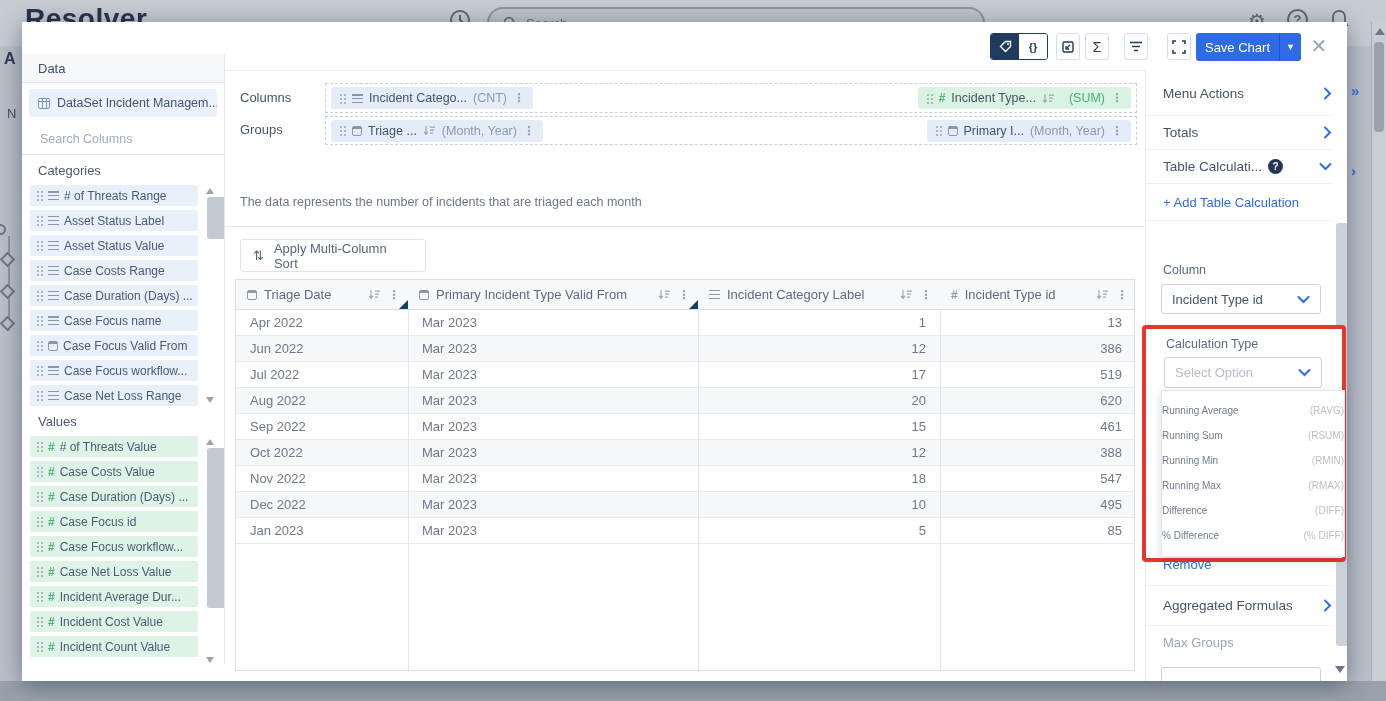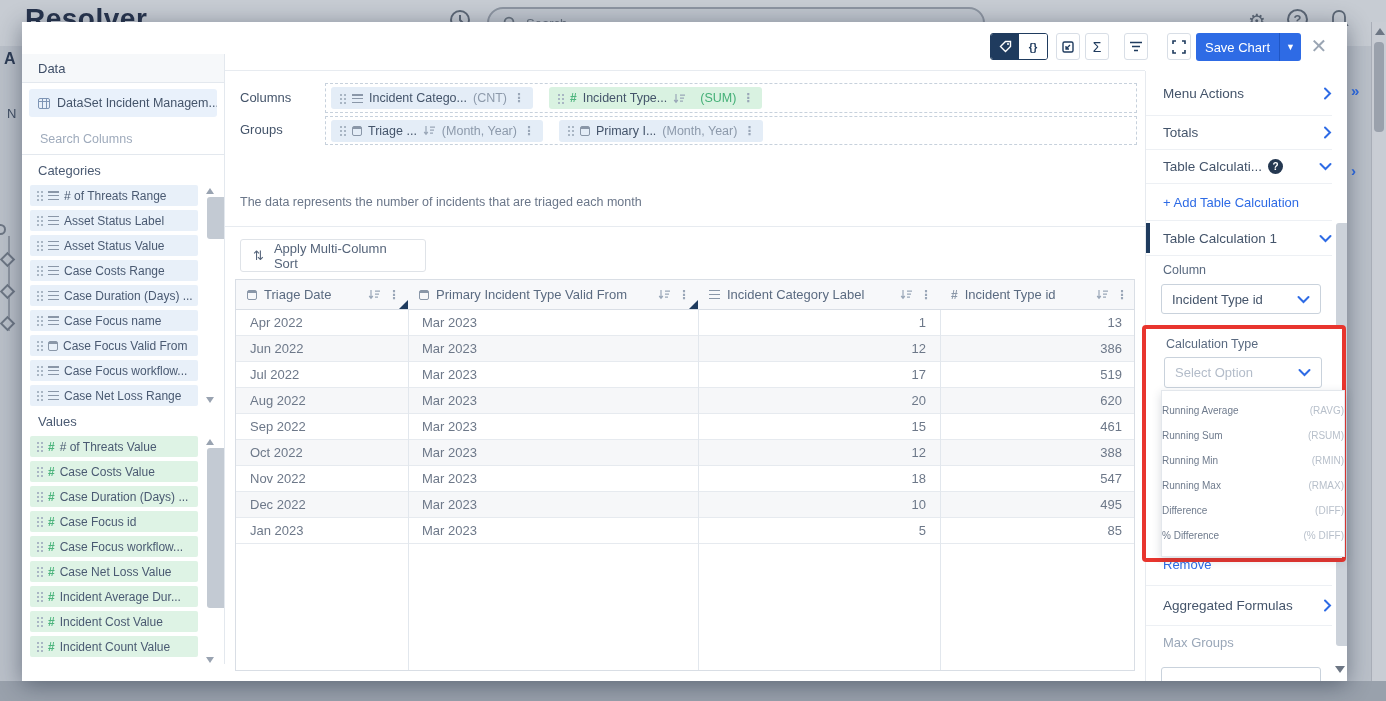--- a/index.html
+++ b/index.html
@@ -69,21 +69,21 @@
   .cal::before{content:"";position:absolute;left:0;right:0;top:0;height:2.4px;background:#8a97a8;}
   .kebab{color:#9aa7b8;font-size:12px;font-weight:bold;flex:none;letter-spacing:0;}
   .grid-ic{width:12px;height:11px;flex:none;border:1.4px solid #7e95b5;border-radius:2px;background:
      linear-gradient(#7e95b5 0 0) left 3px top 0/1.2px 100% no-repeat,
      linear-gradient(#7e95b5 0 0) left 7px top 0/1.2px 100% no-repeat,
      linear-gradient(#7e95b5 0 0) 0 2.5px/100% 1.2px no-repeat;}
 
   
   .main{position:absolute;left:203px;top:49px;width:920px;height:610px;}
   .flabel{position:absolute;left:15px;font-size:13px;color:#44546a;}
-  .dashbox{position:absolute;left:100px;right:8px;border:1px dashed #c7d1dc;display:flex;align-items:center;gap:16px;padding:0 5px;}
+  .dashbox{position:absolute;left:100px;right:8px;border:1px dashed #c7d1dc;display:flex;align-items:center;gap:16px;padding:0 5px;justify-content:space-between;}
   .pill{height:22px;border-radius:3px;display:flex;align-items:center;gap:6px;padding:0 8px;font-size:12.5px;color:#44546a;white-space:nowrap;}
   .pill.blue{background:#e4edf7;}
   .pill.green{background:#d9f2e1;}
   .sfx{color:#8d9aab;}
   .sfx.g{color:#44b077;margin-left:8px;}
   .sorticon{flex:none;}
   .c-title{position:absolute;left:15px;top:96px;font-size:15.5px;color:#44546a;}
   .c-sub{position:absolute;left:15px;top:124px;font-size:12.5px;color:#6a7689;}
   .divider{position:absolute;left:0;right:0;top:155px;height:1px;background:#e7ebf0;}
   .sortbtn{position:absolute;left:15px;top:168px;width:186px;height:33px;border:1px solid #dfe3e8;border-radius:3px;background:#fff;display:flex;align-items:center;gap:10px;padding:0 12px;font-size:13px;color:#55647a;cursor:pointer;}
@@ -513,28 +513,20 @@
         <span>Table Calculati...</span>
         <span class="qbadge">?</span>
           <span class="grow"></span>
         <svg class="chev-d" width="13" height="9" viewBox="0 0 13 9">
             <path d="M1.5 2 6.5 7 11.5 2" fill="none" stroke="#2e6be5" stroke-width="2" stroke-linecap="round"></path>
           </svg>
       </div>
       <div class="p-row" style="top:113px;height:37px;border-bottom:1px solid #edf0f4;padding-left:0;">
         <span class="p-link" style="position:static;margin-left:17px;">+ Add Table Calculation</span>
       </div>
-      <div class="p-row" style="top:150px;height:35px;">
-        <span class="navybar"></span>
-        <span>Table Calculation 1</span>
-          <span class="grow"></span>
-        <svg class="chev-d" width="13" height="9" viewBox="0 0 13 9">
-            <path d="M1.5 2 6.5 7 11.5 2" fill="none" stroke="#2e6be5" stroke-width="2" stroke-linecap="round"></path>
-          </svg>
-      </div>
       <div class="p-sublabel" style="top:192px;">Column</div>
       <div class="p-select" style="top:213px;">
         <span class="grow">Incident Type id</span>
         <svg width="13" height="9" viewBox="0 0 13 9">
             <path d="M1.5 2 6.5 7 11.5 2" fill="none" stroke="#2e6be5" stroke-width="2" stroke-linecap="round"></path>
           </svg>
       </div>
 
       <div class="remove-lnk" style="left:17px;top:486px;">Remove</div>
       <div style="position:absolute;left:0;width:186px;top:514px;border-top:1px solid #edf0f4;"></div>

